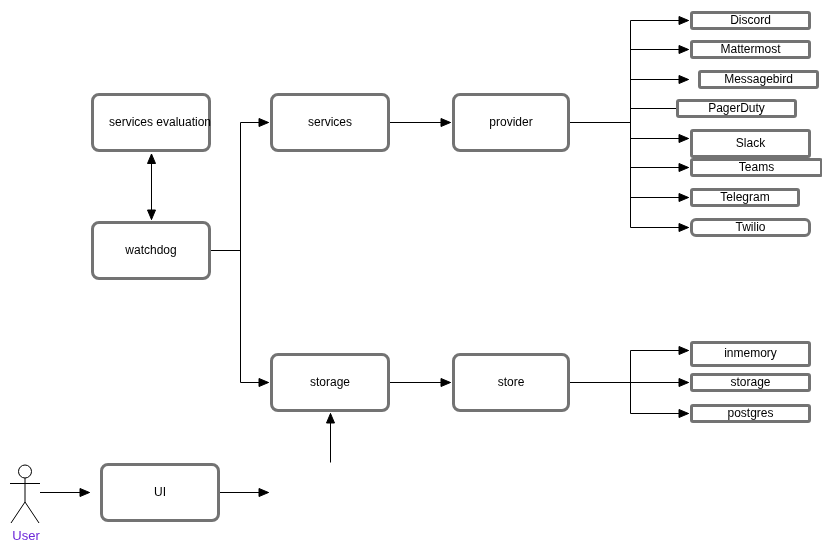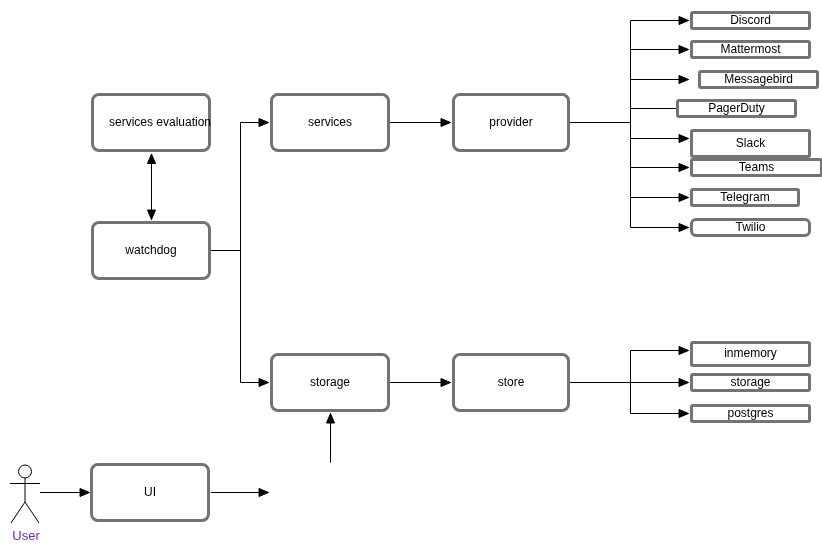--- a/index.html
+++ b/index.html
@@ -106,21 +106,21 @@
   <div class="node" style="left:91px;top:221px;width:120px;height:59px;">watchdog</div>
 
   <div class="node" style="left:270px;top:93px;width:120px;height:59px;">services</div>
 
   <div class="node" style="left:452px;top:93px;width:118px;height:59px;">provider</div>
 
   <div class="node" style="left:270px;top:353px;width:120px;height:59px;">storage</div>
 
   <div class="node" style="left:452px;top:353px;width:118px;height:59px;">store</div>
 
-  <div class="node" style="left:90px;top:463px;width:120px;height:59px;">UI</div>
+  <div class="node" style="left:100px;top:463px;width:120px;height:59px;">UI</div>
 
 
   <div class="node leaf" style="left:690px;top:11px;width:121px;height:19px;">Discord</div>
   <div class="node leaf" style="left:690px;top:40px;width:121px;height:19px;">Mattermost</div>
   <div class="node leaf" style="left:698px;top:70px;width:121px;height:19px;">Messagebird</div>
   <div class="node leaf" style="left:676px;top:99px;width:121px;height:19px;">PagerDuty</div>
   <div class="node leaf" style="left:690px;top:129px;width:121px;height:29px;">Slack</div>
   <div class="node leaf" style="left:690px;top:158px;width:133px;height:19px;">Teams</div>
   <div class="node leaf" style="left:690px;top:188px;width:110px;height:19px;">Telegram</div>
   <div class="node leaf" style="left:690px;top:218px;width:121px;height:19px;border-radius:6px;">Twilio</div>

